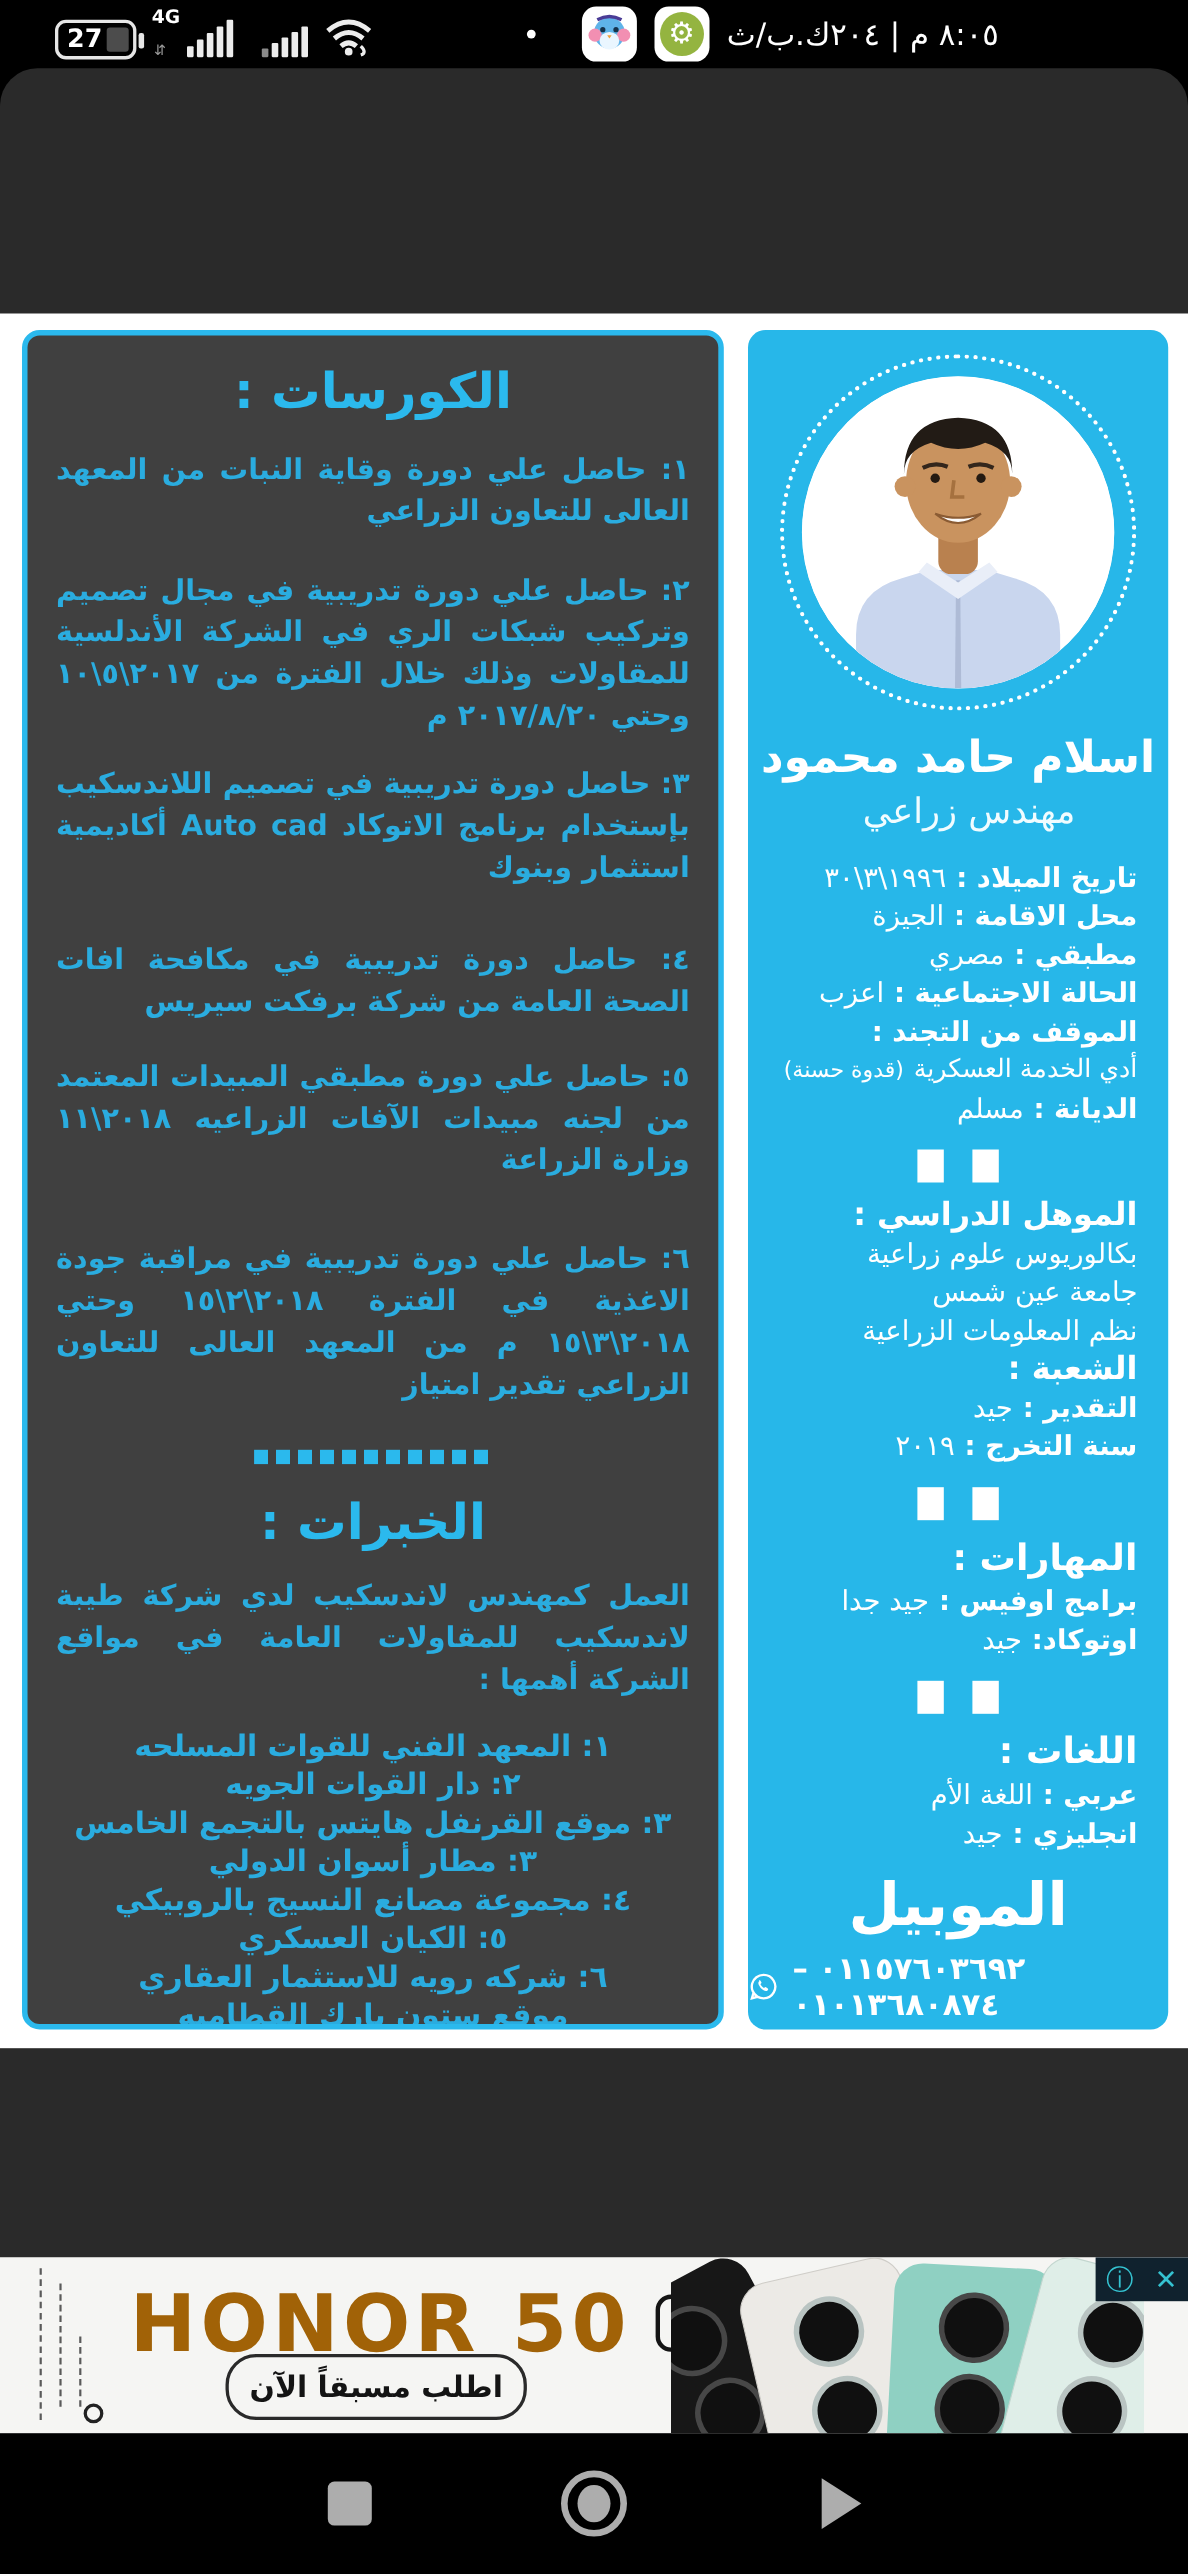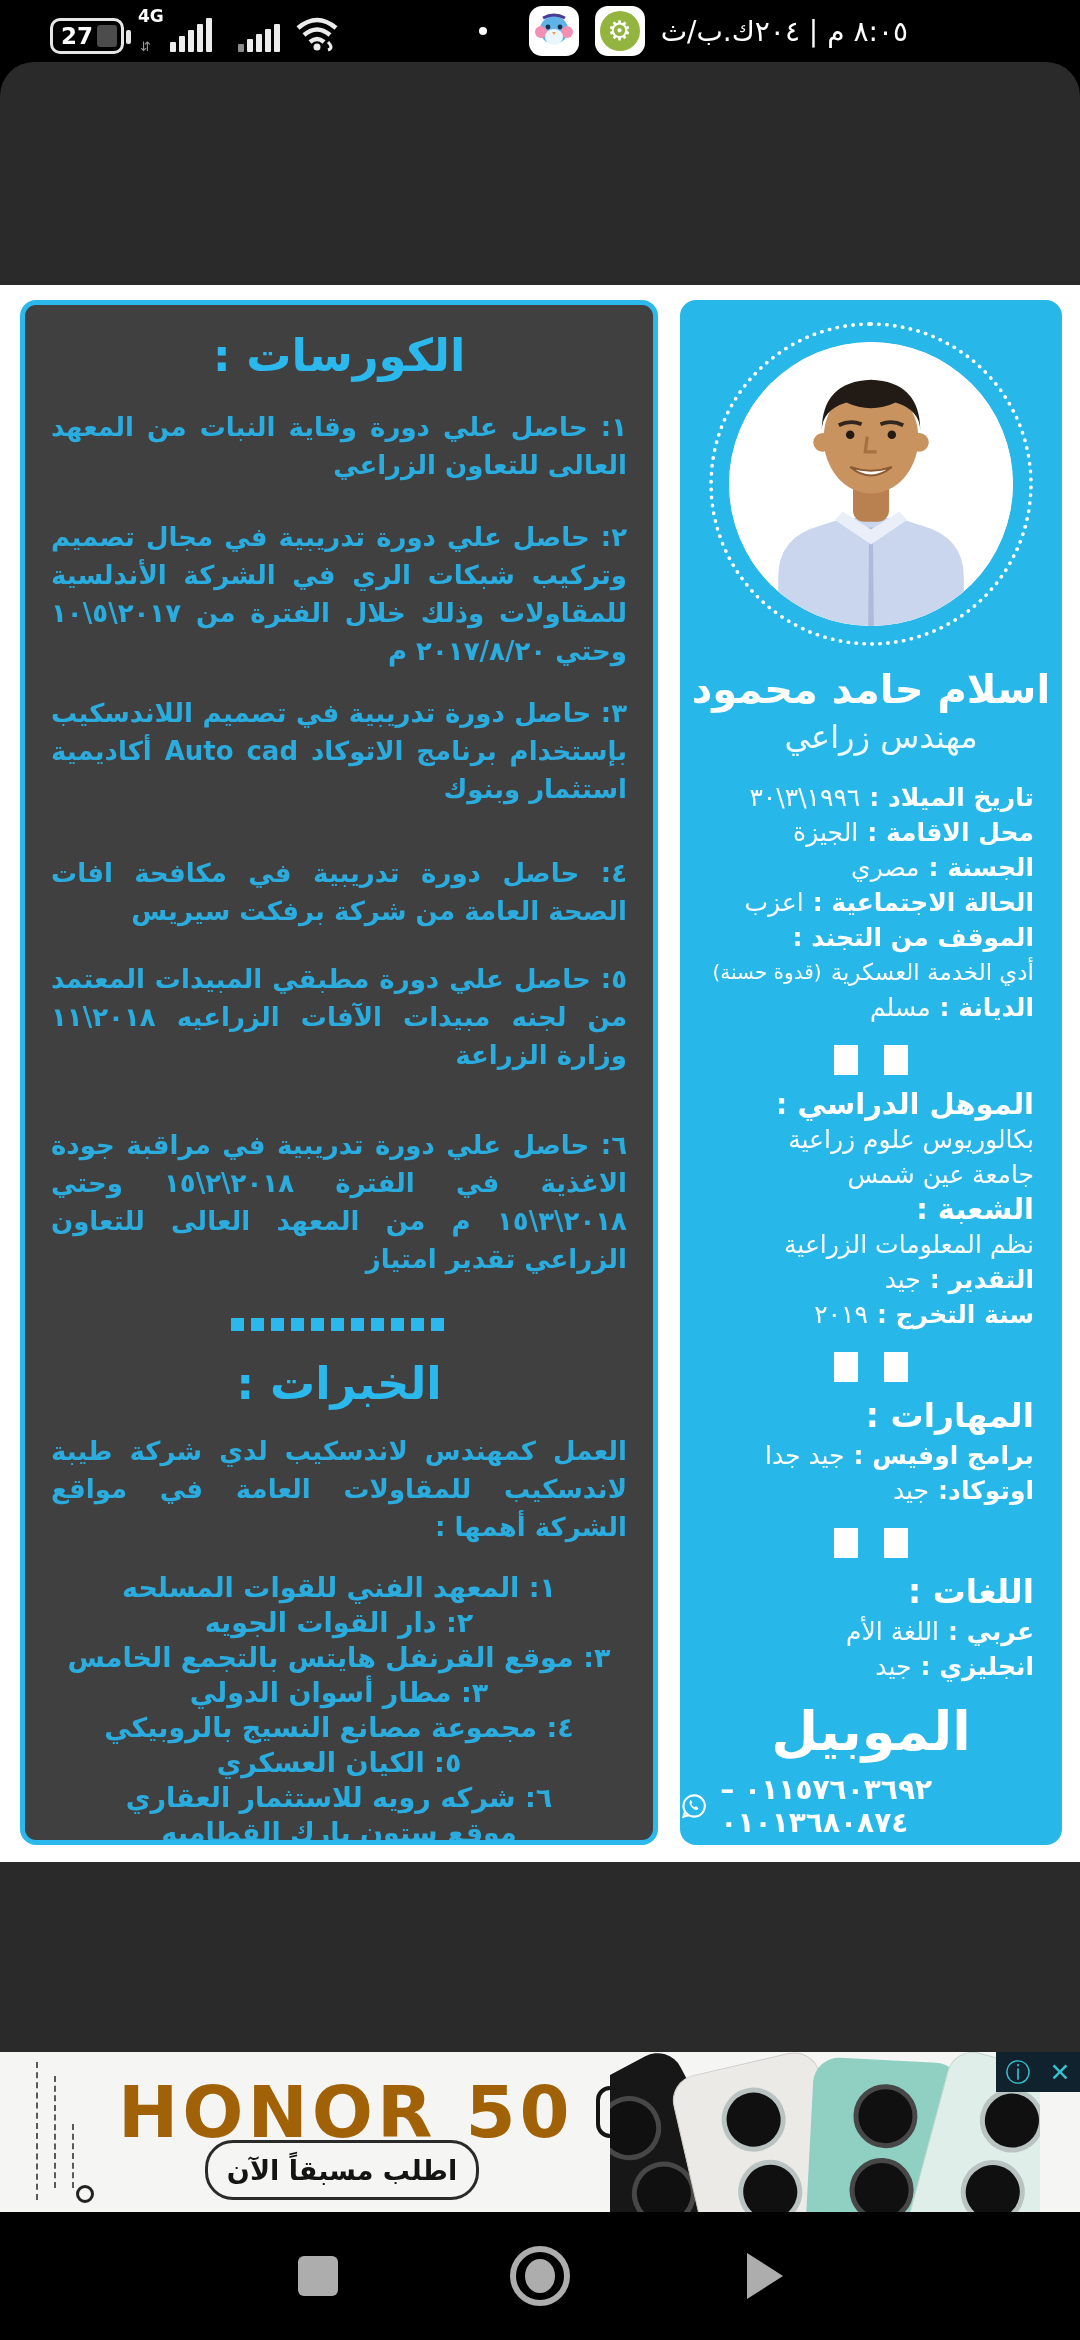--- a/index.html
+++ b/index.html
@@ -212,21 +212,21 @@
       <div class="details">
         <div class="kv">
             <span class="k">تاريخ الميلاد :</span>
             <span class="v">⁦١٩٩٦\٣\٣٠⁩</span>
           </div>
         <div class="kv">
             <span class="k">محل الاقامة :</span>
             <span class="v">الجيزة</span>
           </div>
         <div class="kv">
-            <span class="k">الجسنة :</span>
+            <span class="k">مطبقي :</span>
             <span class="v">مصري</span>
           </div>
         <div class="kv">
             <span class="k">الحالة الاجتماعية :</span>
             <span class="v">اعزب</span>
           </div>
         <div class="kv">
             <span class="k">الموقف من التجند :</span>
             <span class="v"></span>
           </div>
@@ -249,24 +249,24 @@
         <div class="kv">
             <span class="k" style="font-size:29px">الموهل الدراسي :</span>
           </div>
         <div class="kv">
             <span class="v">بكالوريوس علوم زراعية</span>
           </div>
         <div class="kv">
             <span class="v">جامعة عين شمس</span>
           </div>
         <div class="kv">
+            <span class="v">نظم المعلومات الزراعية</span>
+          </div>
+        <div class="kv">
             <span class="k" style="font-size:29px">الشعبة :</span>
-          </div>
-        <div class="kv">
-            <span class="v">نظم المعلومات الزراعية</span>
           </div>
         <div class="kv">
             <span class="k">التقدير :</span>
             <span class="v">جيد</span>
           </div>
         <div class="kv">
             <span class="k">سنة التخرج :</span>
             <span class="v">٢٠١٩</span>
           </div>
       </div>

